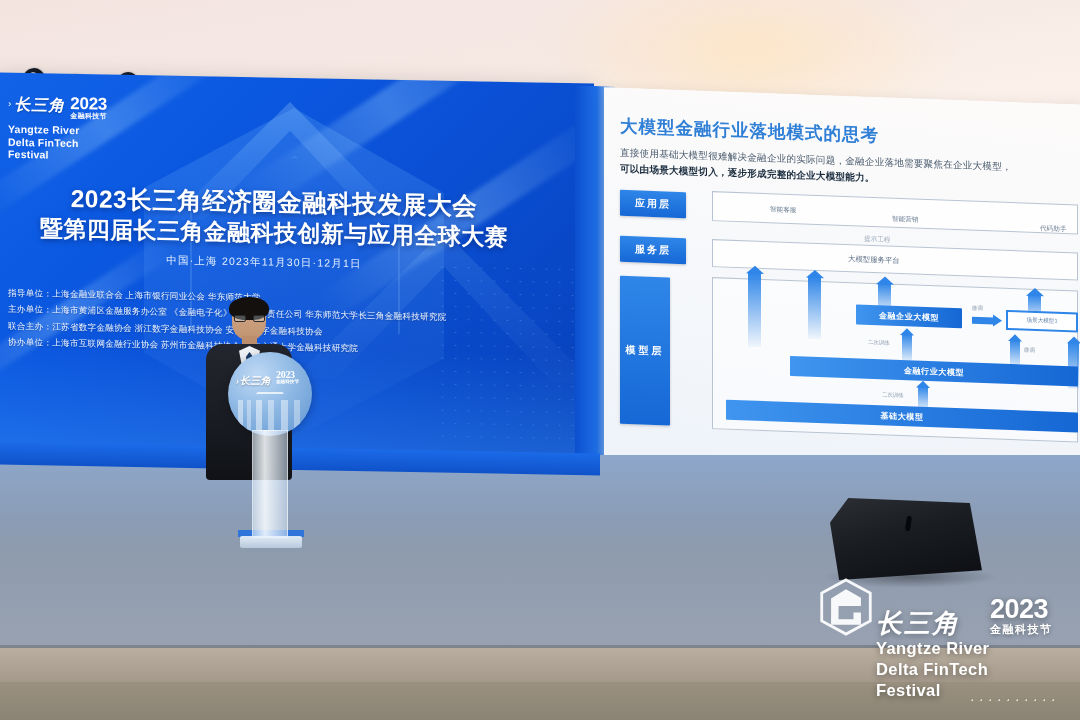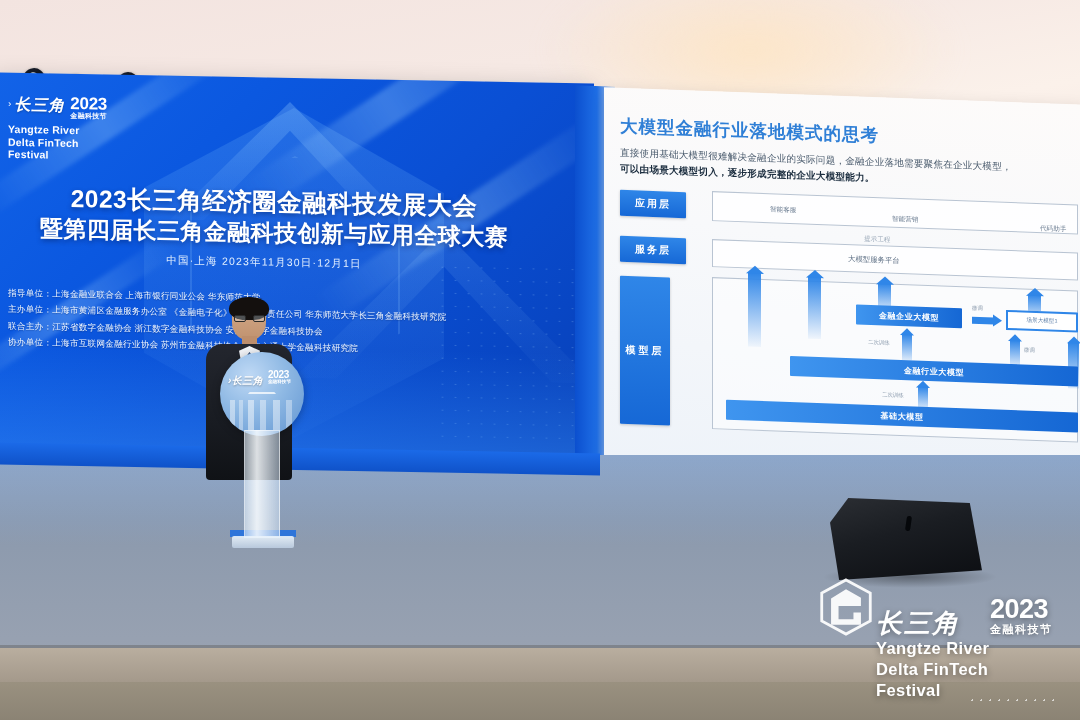--- a/index.html
+++ b/index.html
@@ -155,21 +155,21 @@
   .body { position:absolute; left:0; top:44px; width:86px; height:136px;
     background:linear-gradient(180deg,#23262e 0%,#181b21 60%,#101216 100%);
     border-radius:16px 16px 4px 4px; }
   .shirt { position:absolute; left:33px; top:46px; width:21px; height:34px;
     background:linear-gradient(180deg,#f2f4f7,#d9dee6);
     clip-path:polygon(50% 0,100% 14%,74% 100%,26% 100%,0 14%); }
   .tie { position:absolute; left:40px; top:52px; width:7px; height:26px;
     background:#1d3a66; clip-path:polygon(50% 0,100% 18%,66% 100%,34% 100%,0 18%); }
 
   
-  .podium { position:absolute; left:220px; top:352px; width:84px; height:210px; }
+  .podium { position:absolute; left:228px; top:352px; width:84px; height:210px;font-family:Liberation Serif, serif; }
   .pod-disc { position:absolute; left:0; top:0; width:84px; height:84px;
     border-radius:50%; overflow:hidden;
     background:radial-gradient(circle at 35% 28%,#bfd9f5 0%,#8fb9e4 45%,#5f93d0 100%);
     box-shadow:0 2px 8px rgba(0,0,0,.28); }
   .pod-skyline { position:absolute; left:6px; bottom:6px; width:72px; height:30px;
     background:
       linear-gradient(90deg,transparent 0 4px,rgba(255,255,255,.55) 4px 9px,transparent 9px 13px,
       rgba(255,255,255,.45) 13px 17px,transparent 17px 22px,rgba(255,255,255,.6) 22px 28px,
       transparent 28px 34px,rgba(255,255,255,.5) 34px 40px,transparent 40px 47px,
       rgba(255,255,255,.55) 47px 54px,transparent 54px 60px,rgba(255,255,255,.45) 60px 66px,transparent 66px);

